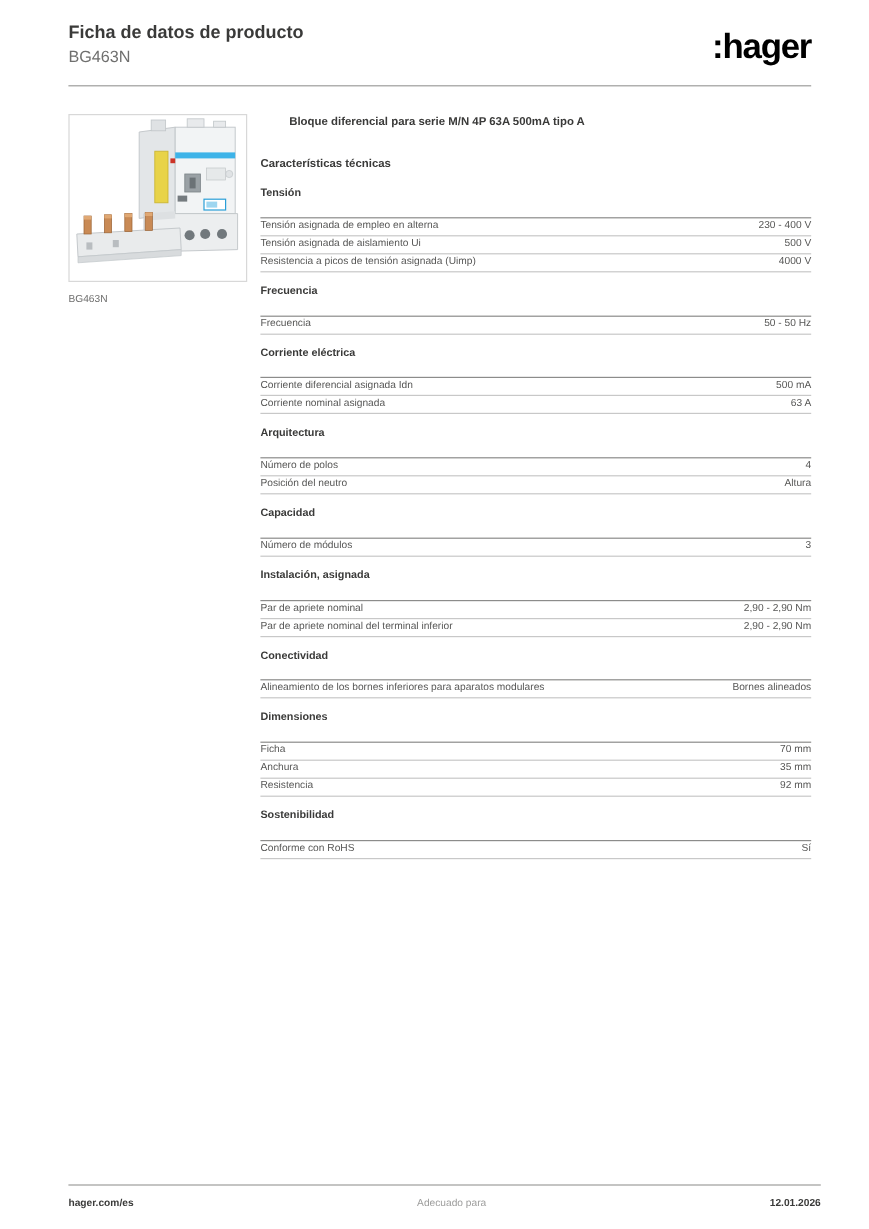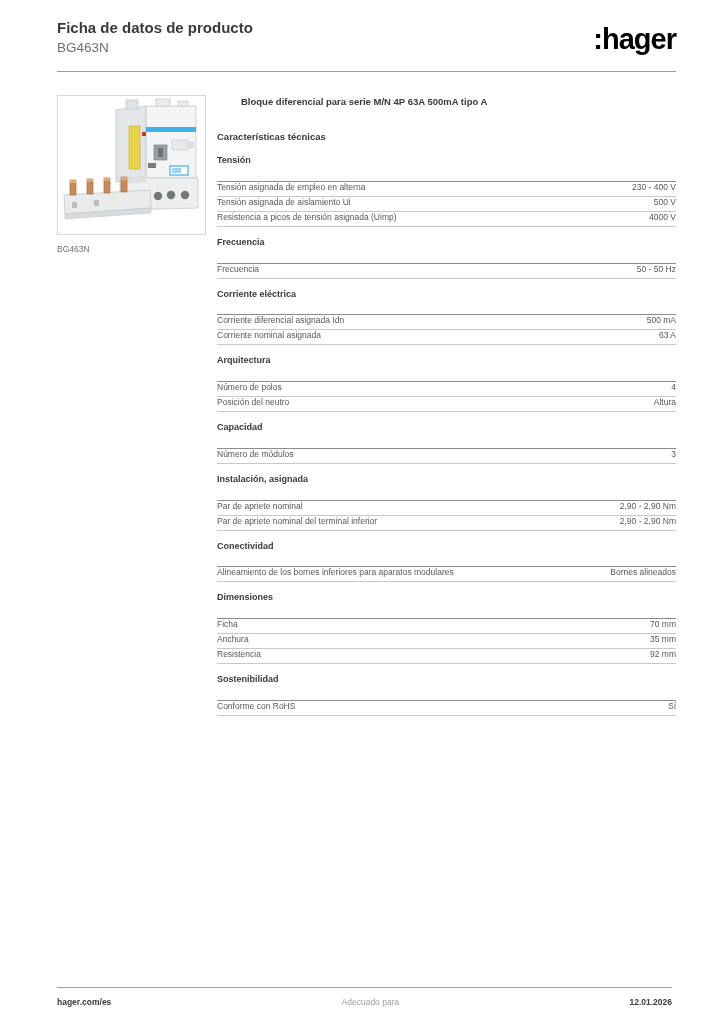--- a/index.html
+++ b/index.html
@@ -45,21 +45,21 @@
   .section-title {
     font-size: 9px; font-weight: bold; color: #3a3a39;
     padding-bottom: 14px; border-bottom: 1px solid #8c8c8b; line-height: 1.3;
   }
   .spec-row {
     display: flex; justify-content: space-between; 
     height: 15px; border-bottom: 1px solid #c8c8c8; font-size: 8.5px;
   }
   .spec-label { color: #575756; padding-right: 10px; }
   .spec-value { color: #575756; text-align: right; white-space: nowrap; }
-  .footer { position: absolute; left: 57px; right: 52px; top: 987px; }
+  .footer { position: absolute; left: 57px; right: 40px; top: 987px; }
   .footer-rule { border-top: 1px solid #9d9d9c; }
   .footer-row { display: flex; justify-content: space-between; margin-top: 9px; font-size: 8.5px; }
   .f-left, .f-right { font-weight: bold; color: #3a3a39; }
   .f-center { color: #9d9d9c; }
 </style>
 </head>
 <body>
 
 <div class="page">
 

